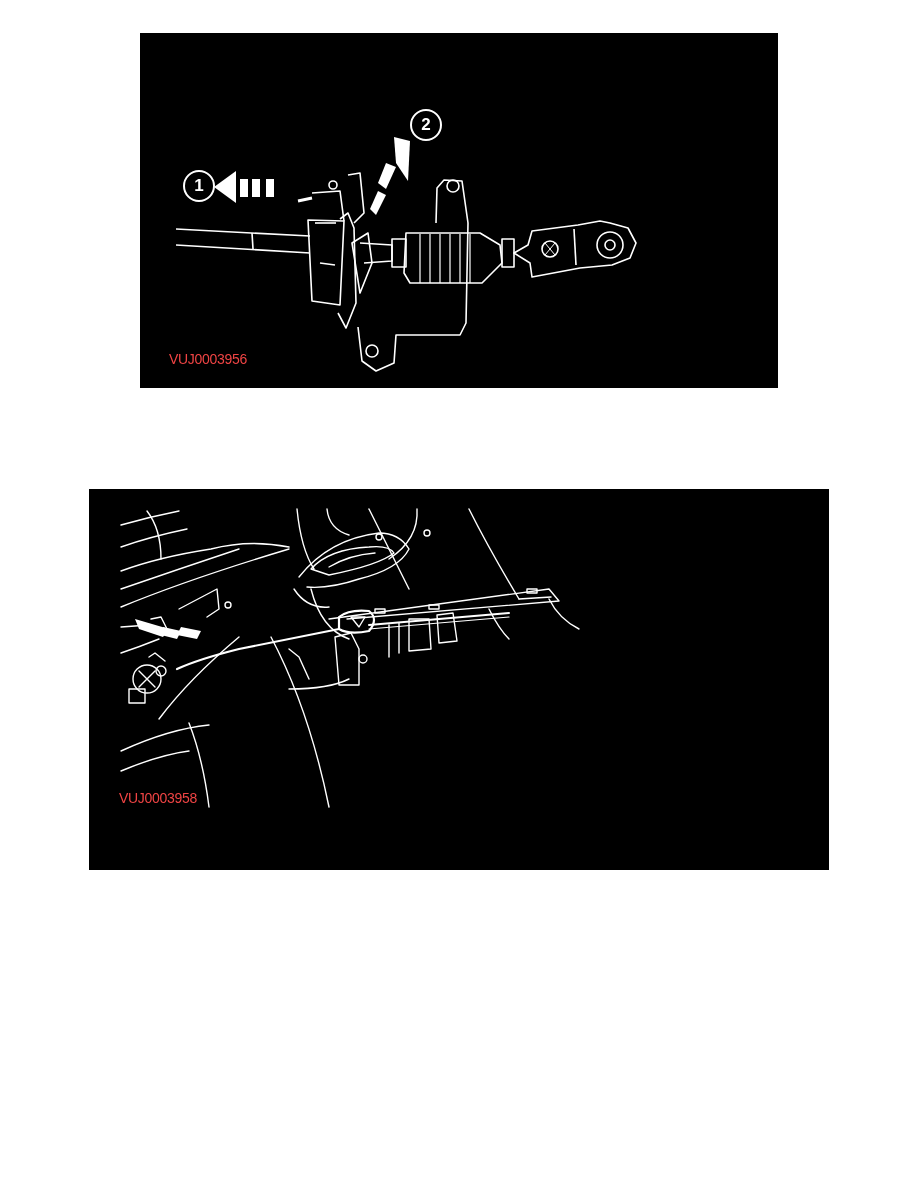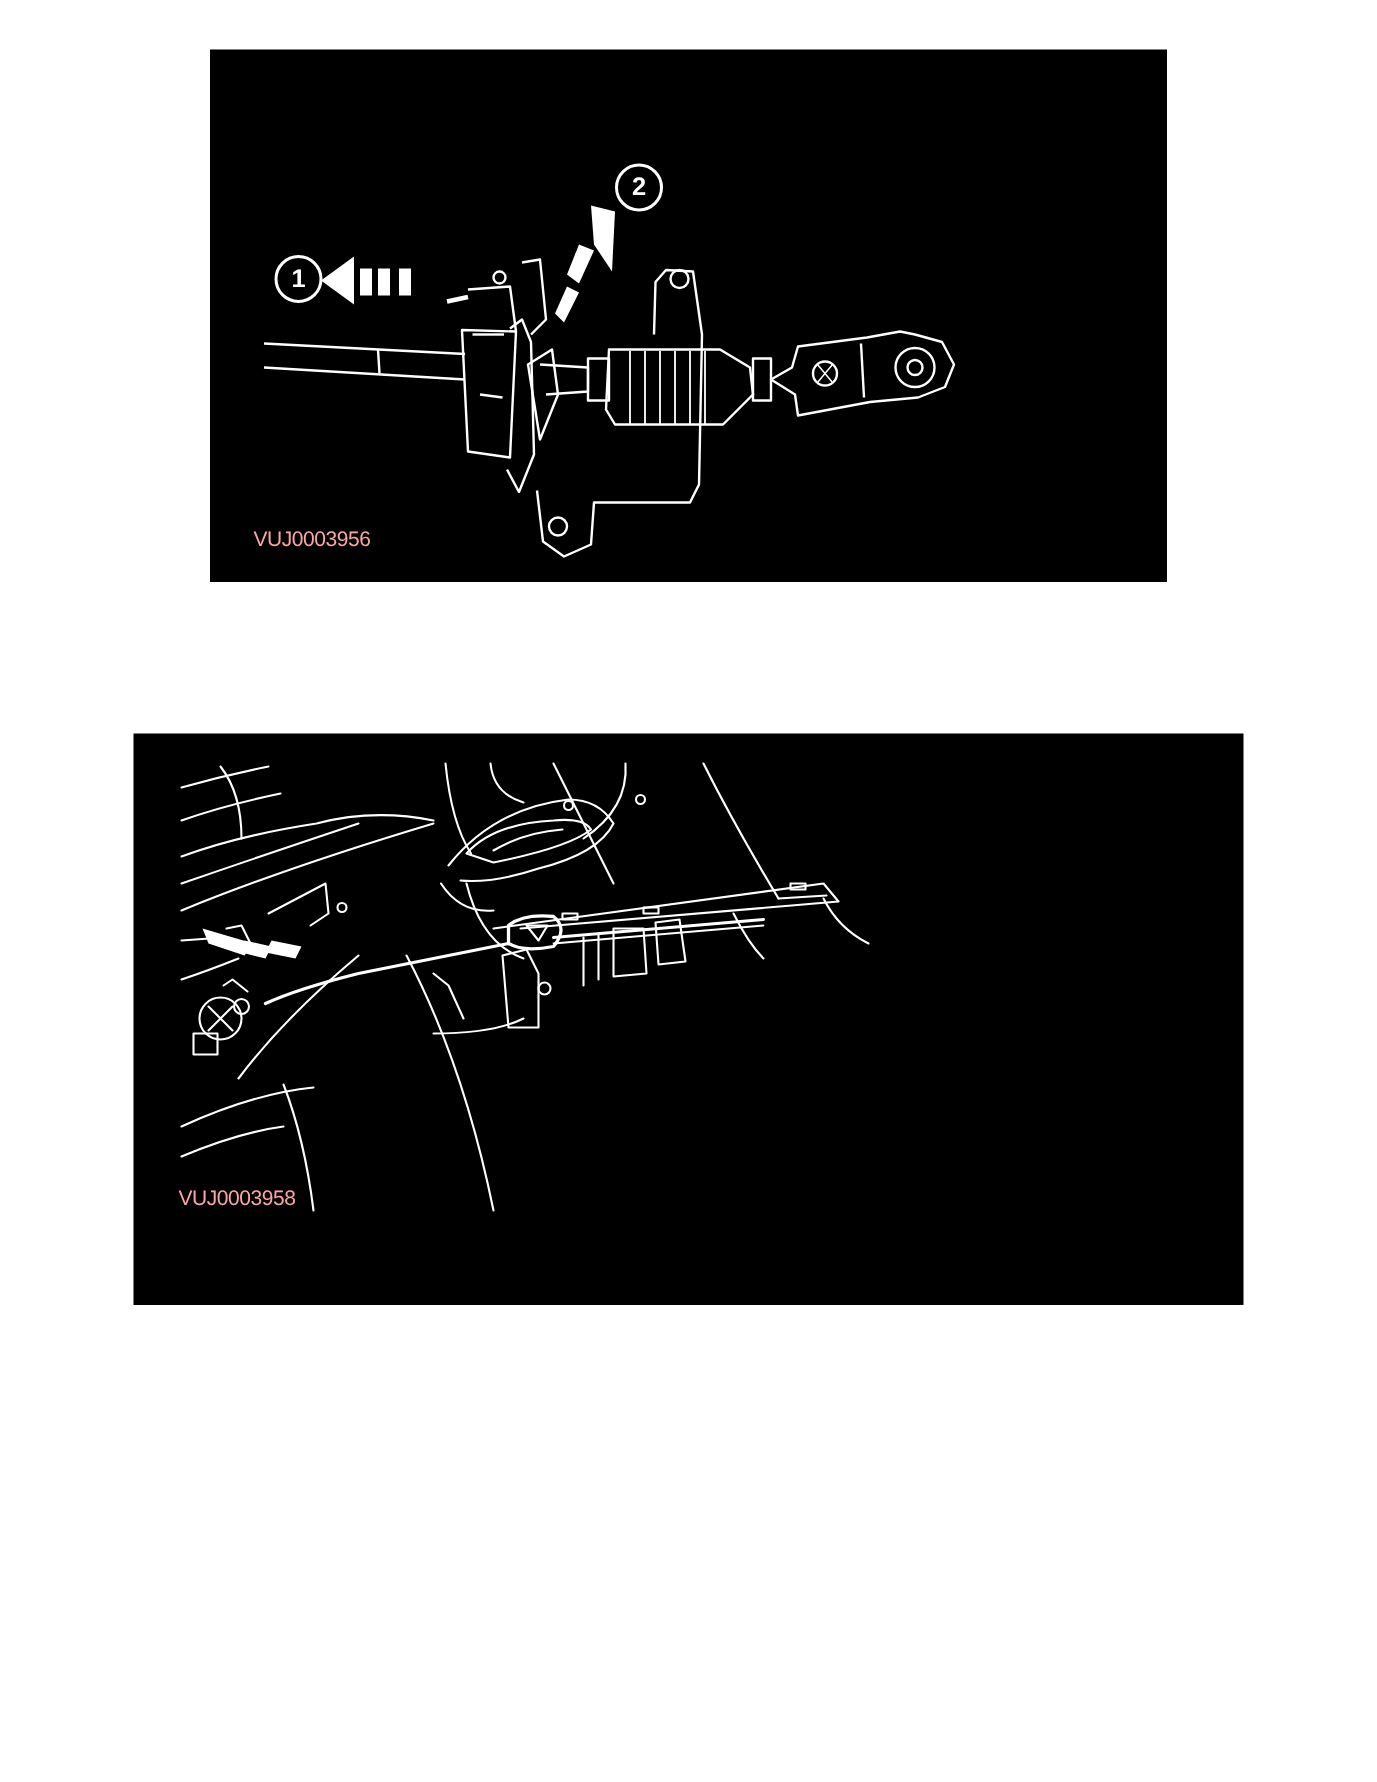--- a/index.html
+++ b/index.html
@@ -2,21 +2,21 @@
 <html><head>
 <meta charset="utf-8">
 <style>
   html, body { margin: 0; padding: 0; background: #ffffff; }
   body { width: 918px; height: 1188px; position: relative; overflow: hidden;
          font-family: "Liberation Sans", sans-serif; }
   .figure { position: absolute; background: #000000; overflow: hidden; }
   #fig1 { left: 140px; top: 33px; width: 638px; height: 355px; }
   #fig2 { left: 89px; top: 489px; width: 740px; height: 381px; }
   .figure svg { position: absolute; left: 0; top: 0; }
-  .fig-label { position: absolute; color: #fca5a5; font-size: 14px;
+  .fig-label { position: absolute; color: #ef4444; font-size: 14px;
                letter-spacing: -0.3px; font-family: "Liberation Sans", sans-serif; }
   #fig1 .fig-label { left: 29px; top: 318px; }
   #fig2 .fig-label { left: 30px; top: 301px; }
   .callout { position: absolute; width: 28px; height: 28px; border: 2px solid #ffffff;
              border-radius: 50%; color: #ffffff; font-weight: bold; font-size: 17px;
              text-align: center; line-height: 28px; box-sizing: content-box; }
   #callout-1 { left: 43px; top: 137px; }
   #callout-2 { left: 270px; top: 76px; }
 </style>
 </head>

